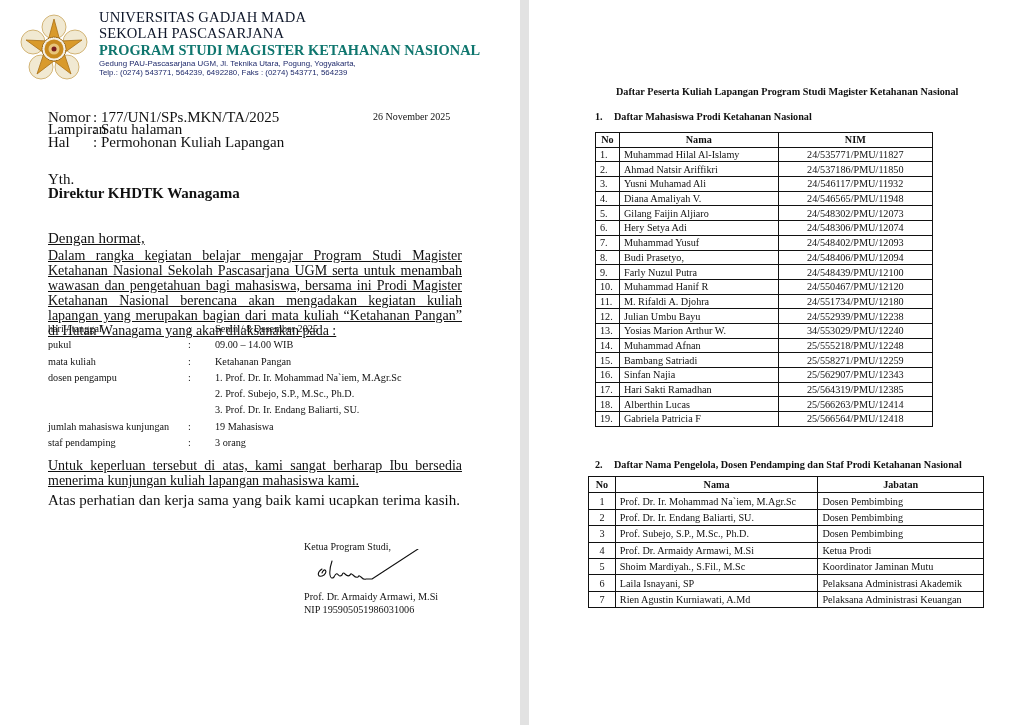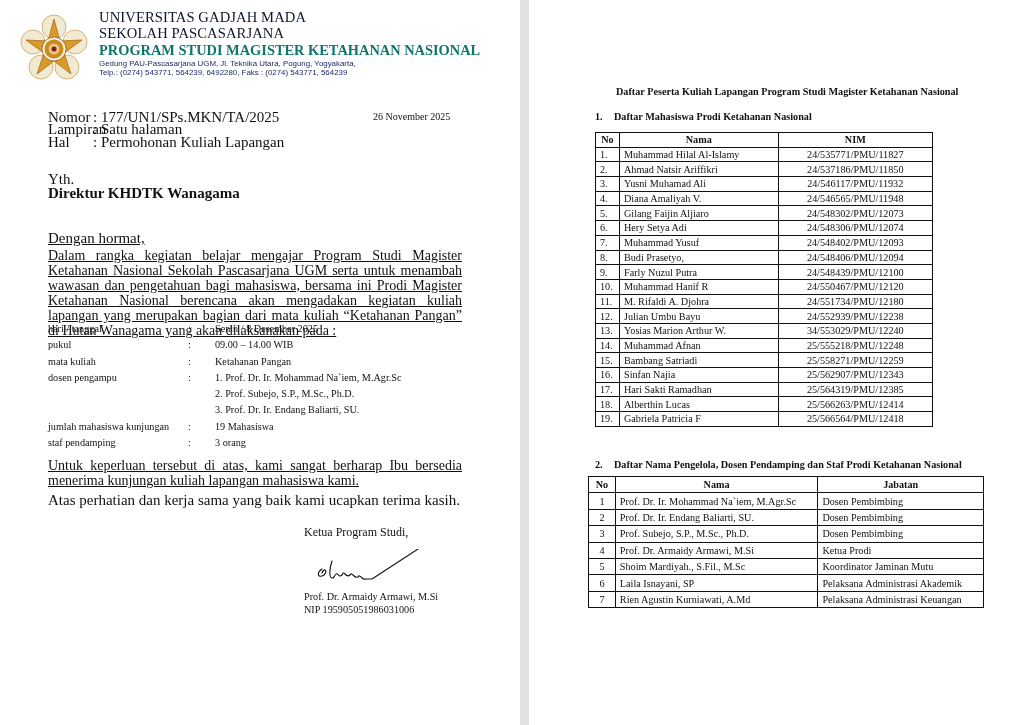--- a/index.html
+++ b/index.html
@@ -25,21 +25,21 @@
   .date { position: absolute; left: 373px; top: 111px; font-size: 10px; }
 
   .para { position: absolute; left: 48px; width: 414px; font-size: 14px; line-height: 15px; text-align: justify; text-decoration: underline; }
 
   .details { position: absolute; left: 48px; top: 321px; font-size: 10.2px; }
   .drow { display: flex; height: 16.3px; line-height: 16.3px; }
   .dkey { width: 140px; }
   .dsep { width: 13px; }
   .dval { white-space: nowrap; margin-left: 14px; }
 
-  .sign { position: absolute; left: 304px; top: 526px; font-size: 12px; line-height: 12.5px; }
+  .sign { position: absolute; left: 304px; top: 541px; font-size: 10px; line-height: 12.5px; }
   .signature { position: absolute; left: 314px; top: 549px; width: 110px; height: 42px; }
   .sign-name { position: absolute; left: 304px; top: 591px; font-size: 10.2px; line-height: 12.5px; }
 
   
   .rp-title { position: absolute; left: 616px; top: 86px; font-size: 10.2px; font-weight: bold; white-space: nowrap; }
   .sec-title { position: absolute; font-size: 10.2px; font-weight: bold; white-space: nowrap; }
   .sec-title .num { display: inline-block; width: 19px; }
 
   table { position: absolute; border-collapse: collapse; font-size: 10.2px; padding-left: 12px; }
   td, th { border: 1px solid #111; padding: 0 4px; height: 14.7px; line-height: 13px; white-space: nowrap; font-weight: normal; }

